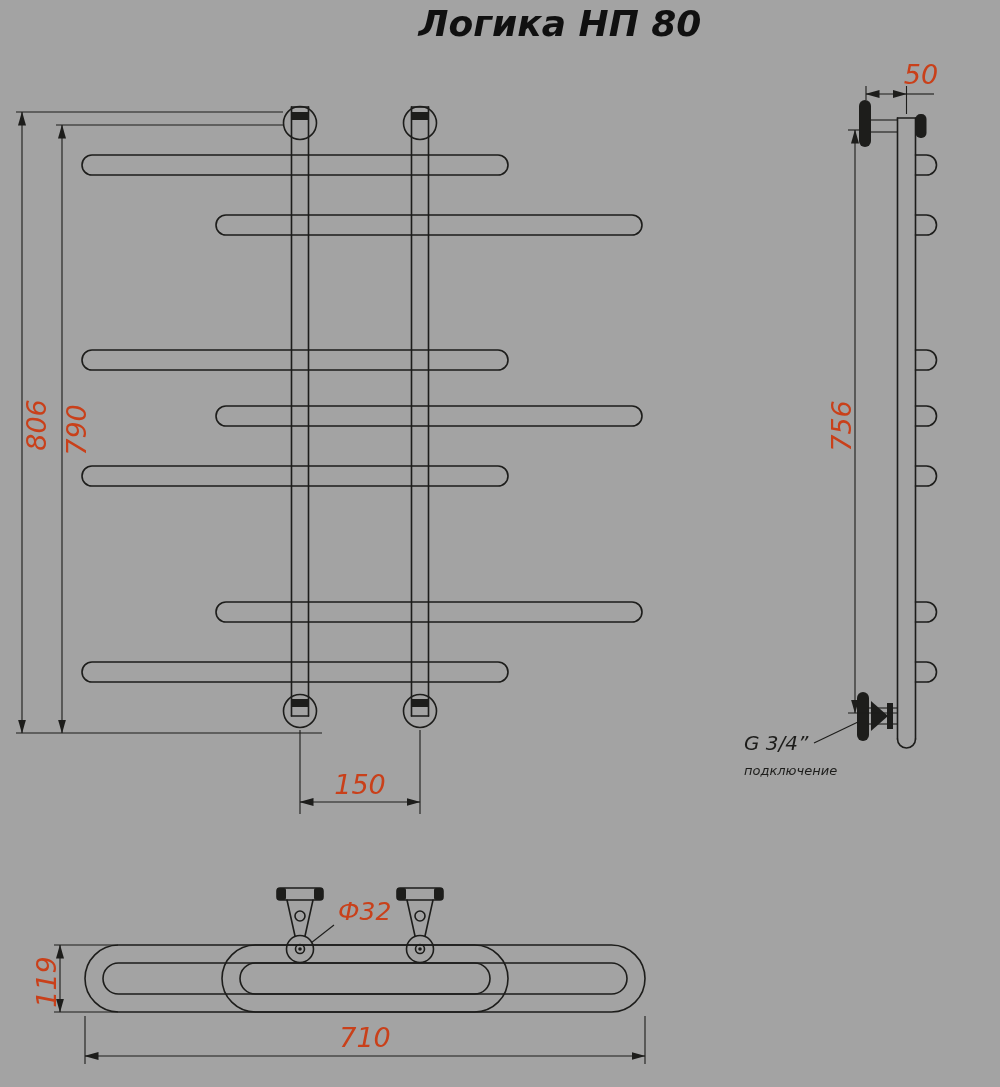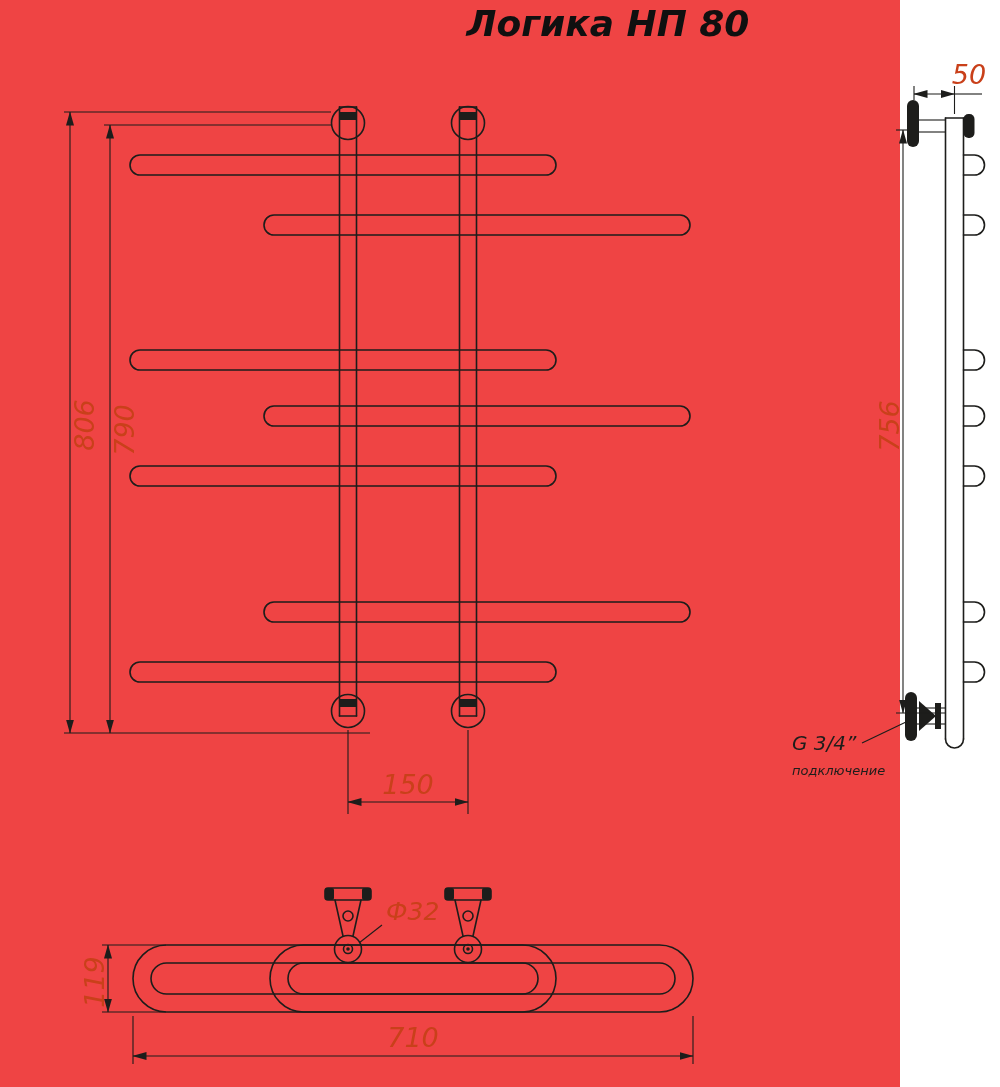--- a/index.html
+++ b/index.html
@@ -1,16 +1,16 @@
 <!DOCTYPE html>
 <html><head>
 <meta charset="utf-8">
 <style>
   html,body{margin:0;padding:0;background:#ffffff;}
-  .page{width:852px;height:1087px;background:#ef4444;position:relative;font-family:"DejaVu Sans",sans-serif;padding-left:48px;}
+  .page{width:1000px;height:1087px;background:#a3a3a3;position:relative;font-family:"DejaVu Sans",sans-serif;}
   svg{display:block;}
   .ln{stroke:#1d1d1b;stroke-width:1.6;fill:none;stroke-linecap:round;stroke-linejoin:round;}
   .lnf{fill:#1d1d1b;stroke:none;}
   .dl{stroke:#1d1d1b;stroke-width:1.1;fill:none;}
   .dim{font:italic 27px "DejaVu Sans",sans-serif;fill:#c9401a;}
   .lbl{font:italic 25px "DejaVu Sans",sans-serif;fill:#c9401a;}
   .note{font:italic 20px "DejaVu Sans",sans-serif;fill:#1d1d1b;}
   .noteS{font:italic 13px "DejaVu Sans",sans-serif;fill:#1d1d1b;}
   .ttl{font:bold italic 36px "DejaVu Sans",sans-serif;fill:#101010;}
 </style>

